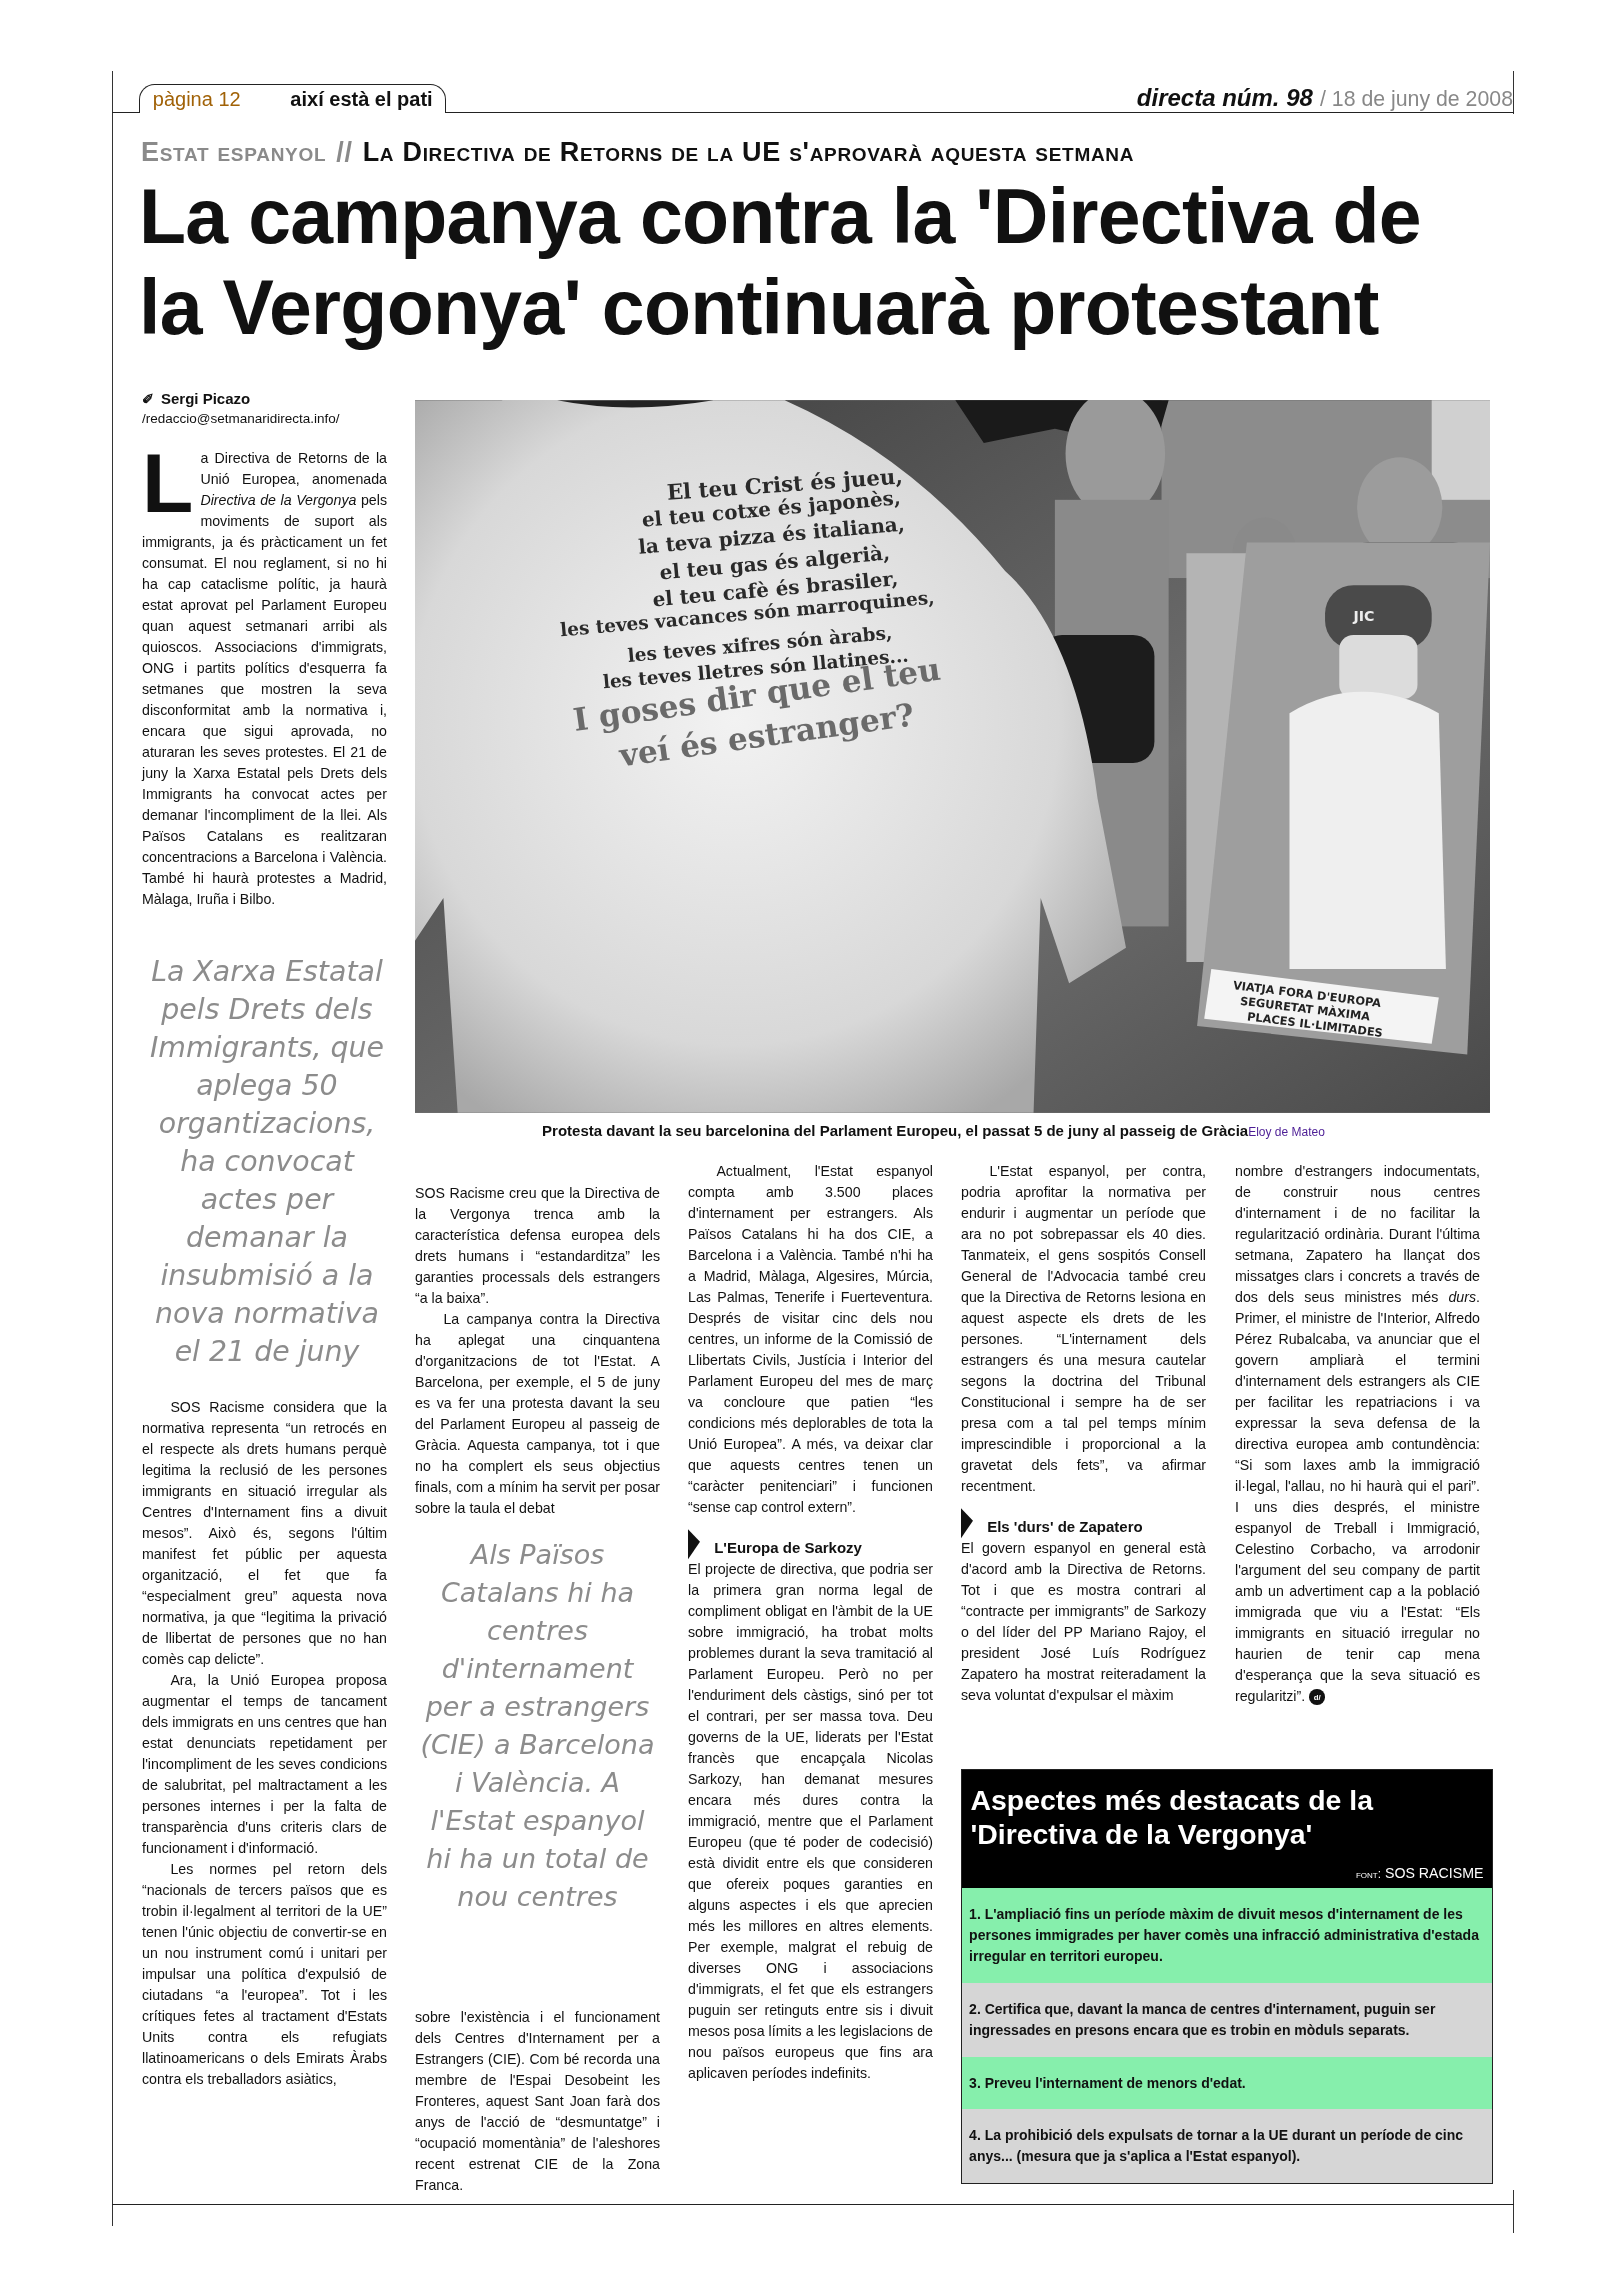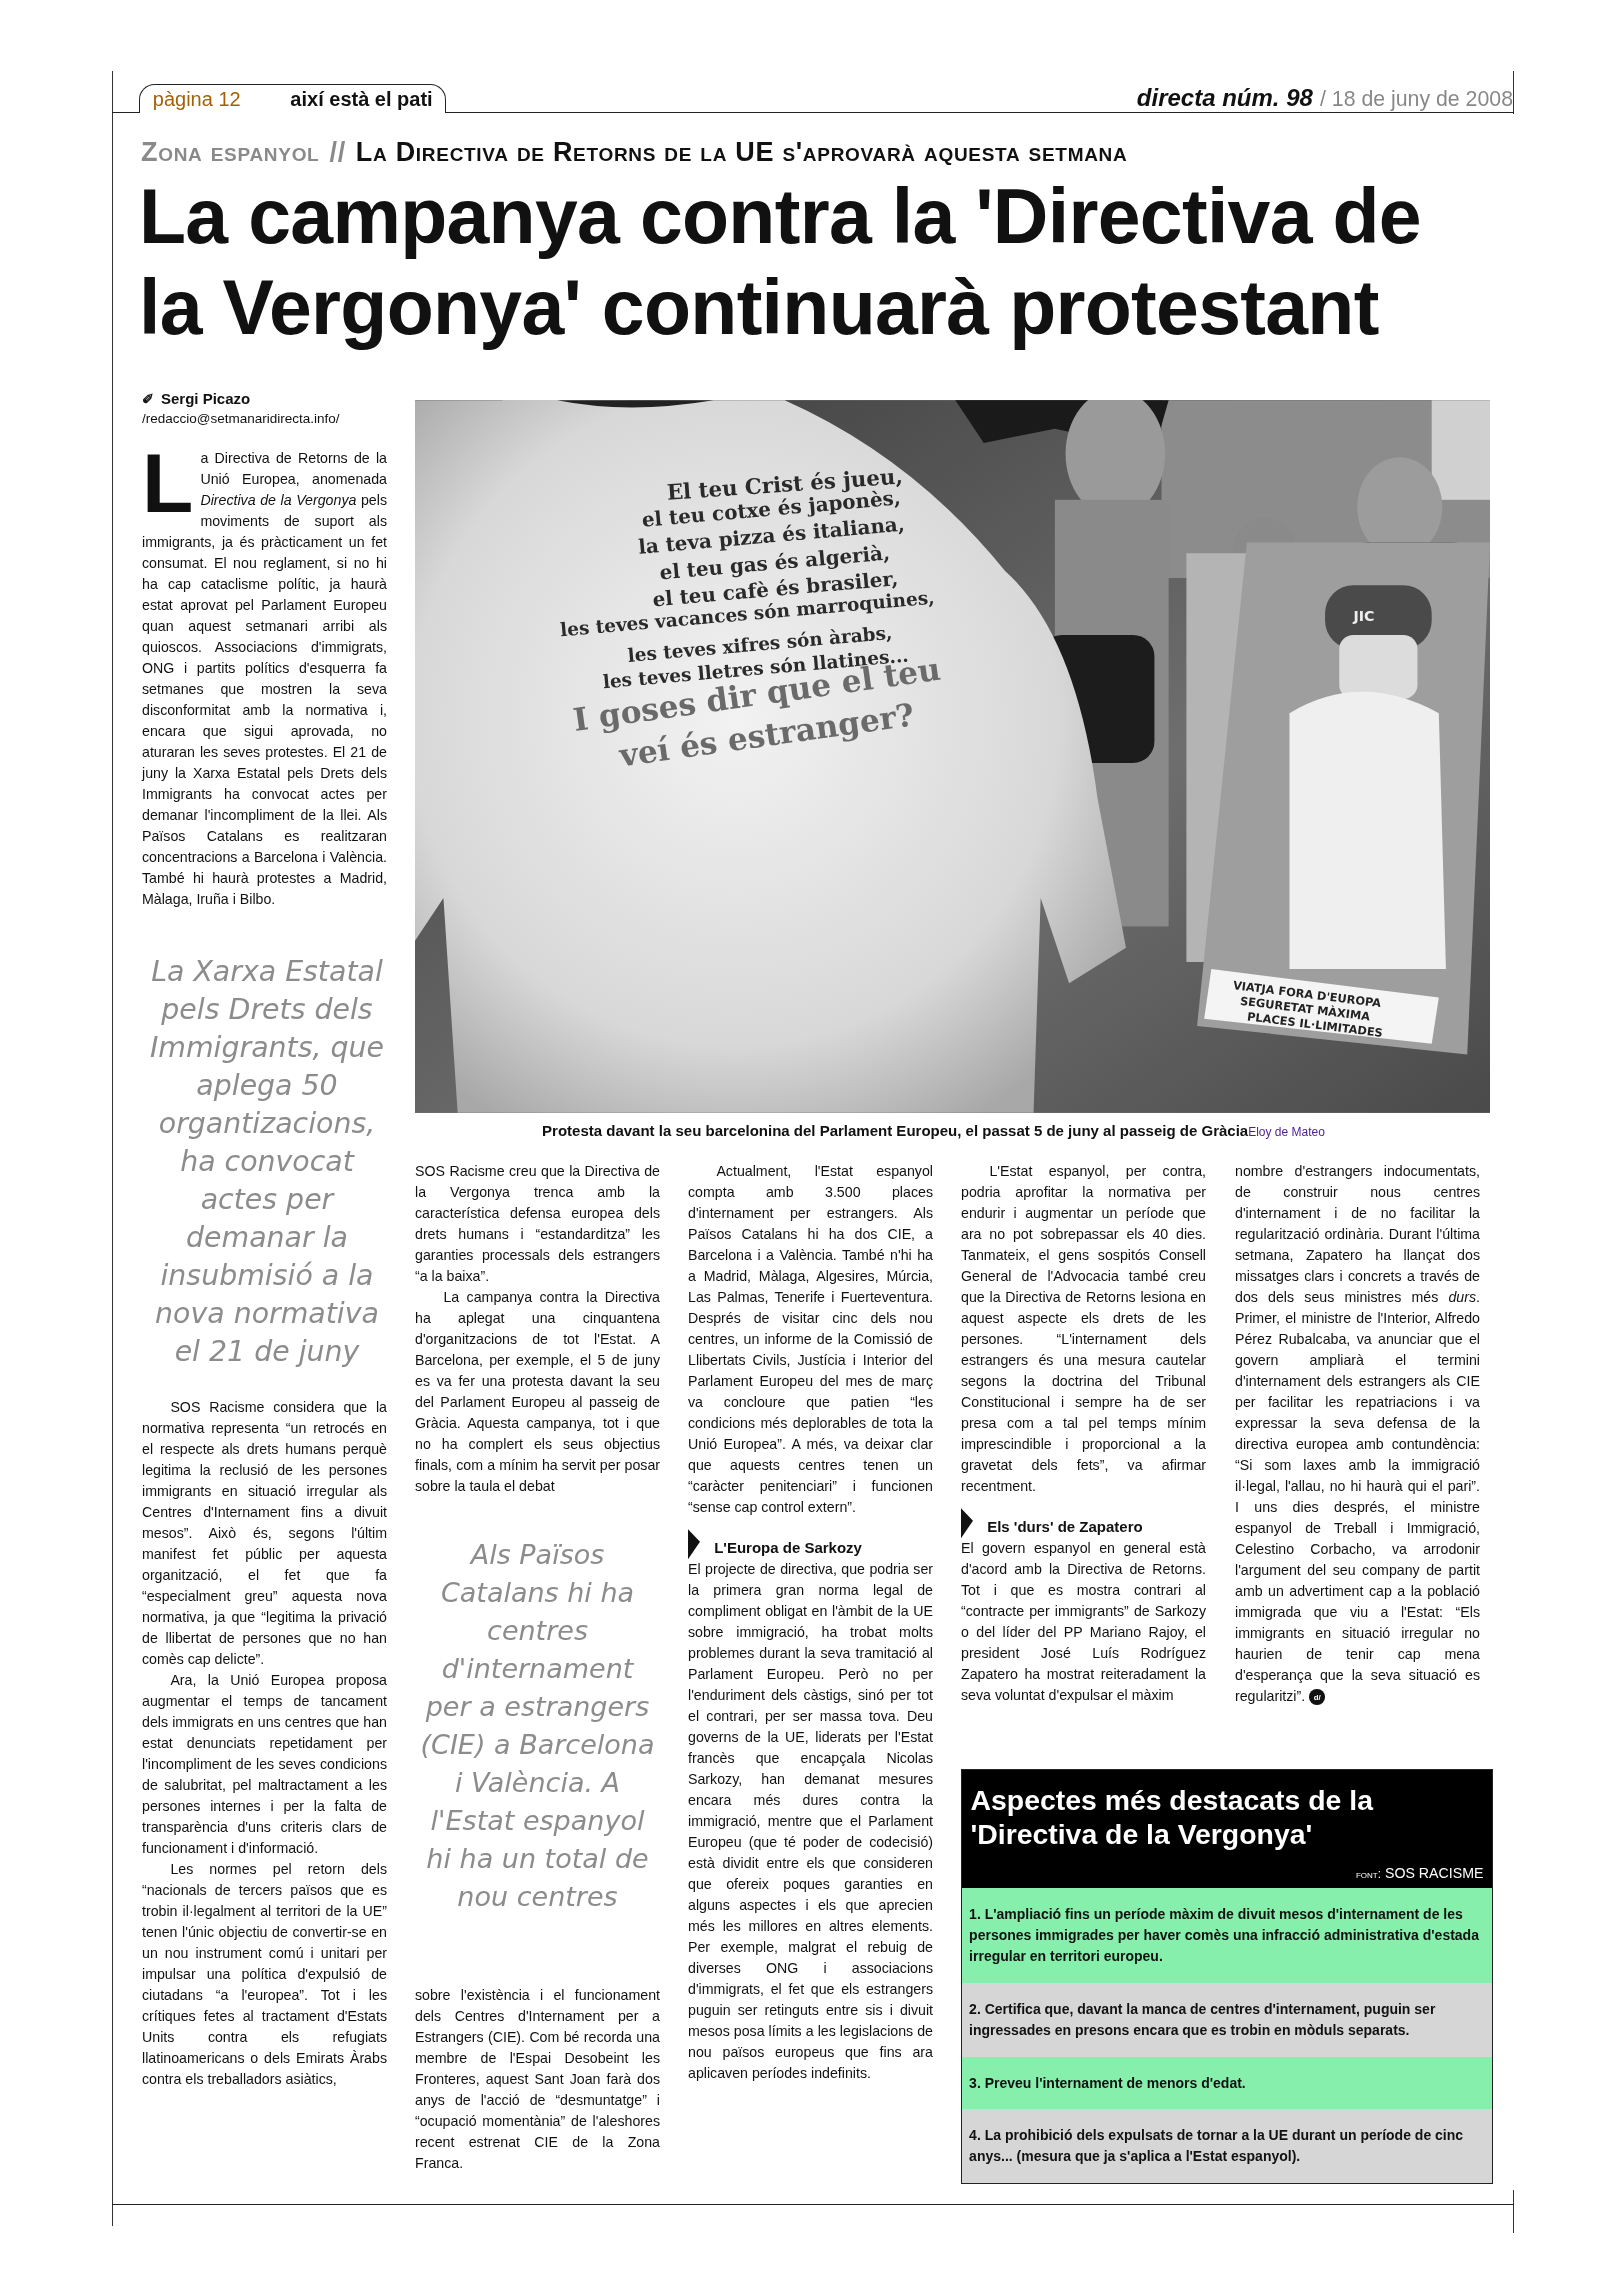--- a/index.html
+++ b/index.html
@@ -33,21 +33,21 @@
   .byline { position:absolute; left:142px; top:390px; width:256px; font-family:"Liberation Sans", sans-serif; font-size:13.5px; }
   .byline .author-row { display:flex; align-items:center; gap:7.1px; font-weight:bold; font-size:15px; }
   .byline .pen { font-size:14.2px; color:#111; }
   .byline .email { margin-top:4.3px; }
 
   
   .col { position:absolute; font-family:"Liberation Sans", sans-serif; font-size:14.2px; line-height:21px; text-align:justify; color:#111; hyphens:manual; }
   .col p { margin:0; }
   .col p.ind { text-indent:28.4px; }
   .col1 { left:142px; width:245px; }
-  .col2 { left:415px; width:245px; }
+  .col2 { left:415px; width:245px;margin-top:22px; }
   .col3 { left:688px; width:245px; }
   .col4 { left:961px; width:245px; }
   .col5 { left:1235px; width:245px; }
 
   .dropcap { float:left; font-size:84px; line-height:65px; font-weight:bold; margin:2.8px 7.1px 0 0; color:#111; }
   .lead-em { font-style:italic; }
 
   
   .pullquote { position:absolute; font-family:"DejaVu Sans", sans-serif; font-style:italic; color:#8c8c8c; text-align:center; font-size:28.4px; line-height:38px; }
   .pq1 { left:139px; top:953px; width:256px; }
@@ -87,21 +87,21 @@
 <div class="page-tab">
   <span class="pg">pàgina 12</span>
   <span class="sec">així està el pati</span>
 </div>
 <div class="masthead-right">
   <span class="pub">directa núm. 98</span>
   <span class="date">/ 18 de juny de 2008</span>
 </div>
 
 <div class="kicker">
-  <span class="k1">Zona espanyol</span><span class="sep">//</span><span class="k2">La Directiva de Retorns de la UE s'aprovarà aquesta setmana</span>
+  <span class="k1">Estat espanyol</span><span class="sep">//</span><span class="k2">La Directiva de Retorns de la UE s'aprovarà aquesta setmana</span>
 </div>
 
 <h1 class="headline">La campanya contra la 'Directiva de la Vergonya' continuarà protestant</h1>
 
 <div class="byline">
   <div class="author-row">
     <span class="pen">✐</span>
     <span>Sergi Picazo</span>
   </div>
   <div class="email">/redaccio@setmanaridirecta.info/</div>

